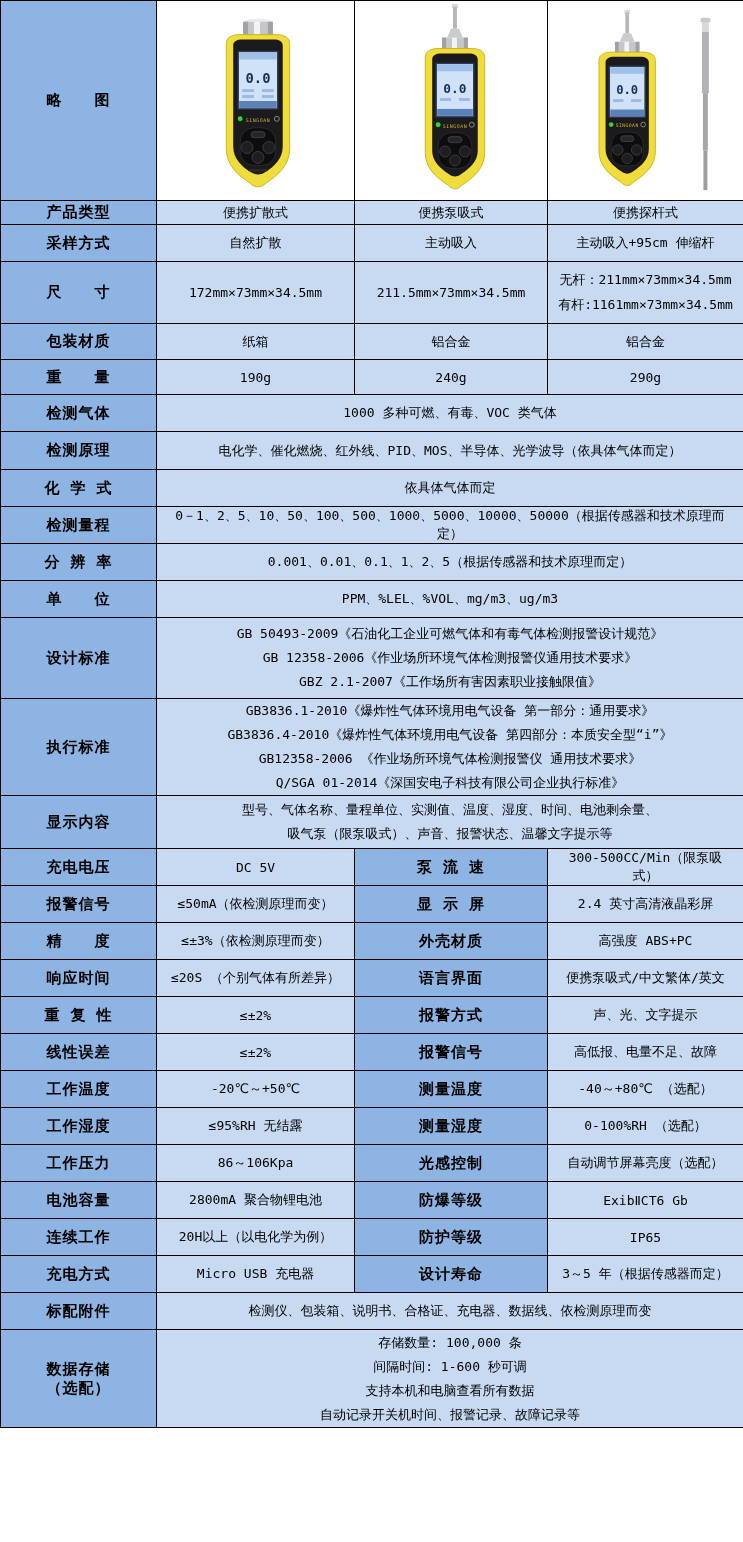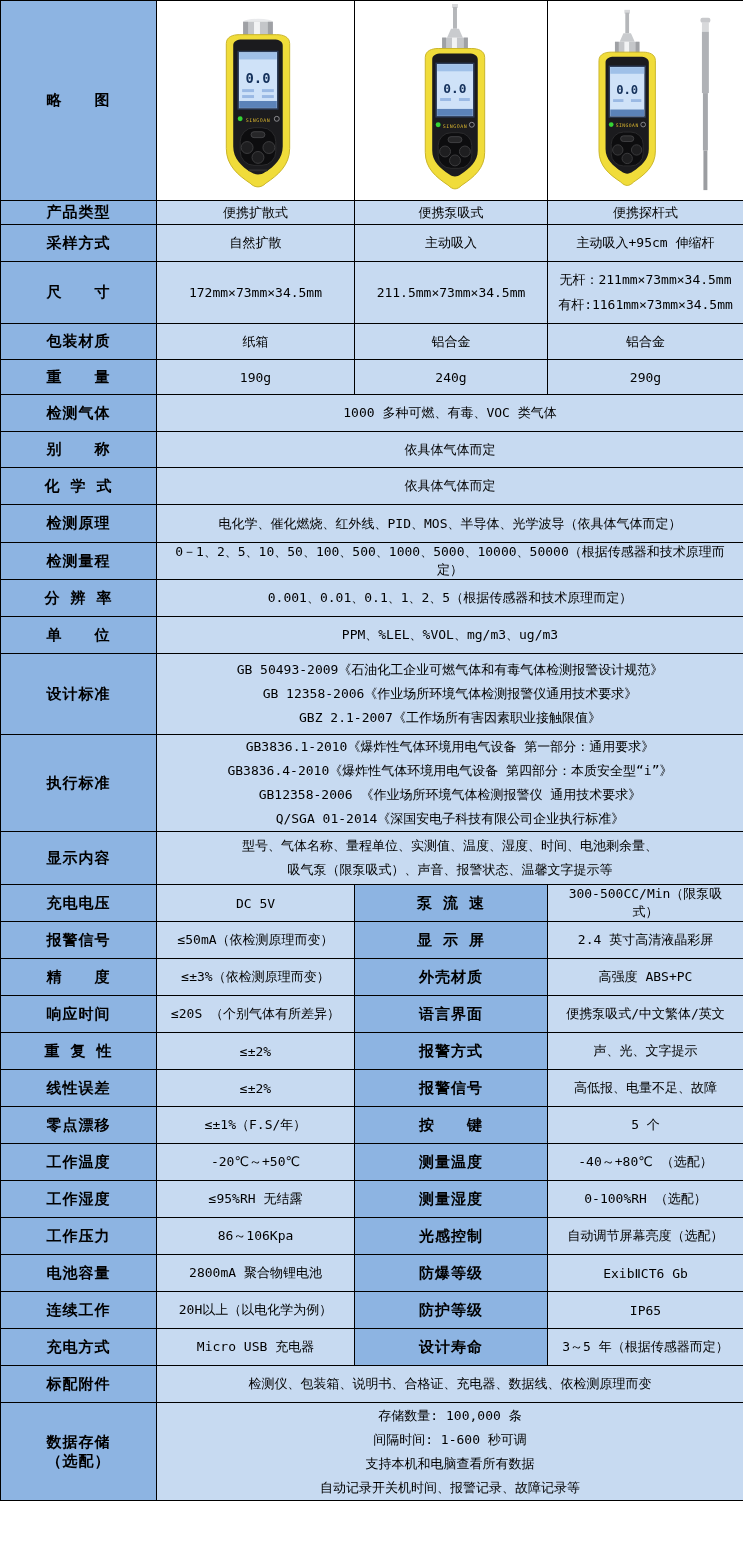--- a/index.html
+++ b/index.html
@@ -155,31 +155,27 @@
     <td class="lab">重　　量</td>
     <td class="val c">190g</td>
     <td class="val c">240g</td>
     <td class="val c">290g</td>
   </tr>
 
   <tr style="height:37px">
     <td class="lab">检测气体</td>
     <td class="val l" colspan="3">1000 多种可燃、有毒、VOC 类气体</td>
   </tr>
-  <tr style="height:36px">
-    <td class="lab">别　　称</td>
-    <td class="val l" colspan="3">依具体气体而定</td>
-  </tr>
-  <tr style="height:37px">
-    <td class="lab">化 学 式</td>
-    <td class="val l" colspan="3">依具体气体而定</td>
-  </tr>
   <tr style="height:38px">
     <td class="lab">检测原理</td>
     <td class="val l" colspan="3">电化学、催化燃烧、红外线、PID、MOS、半导体、光学波导（依具体气体而定）</td>
+  </tr>
+  <tr style="height:37px">
+    <td class="lab">化 学 式</td>
+    <td class="val l" colspan="3">依具体气体而定</td>
   </tr>
   <tr style="height:37px">
     <td class="lab">检测量程</td>
     <td class="val l" colspan="3">0－1、2、5、10、50、100、500、1000、5000、10000、50000（根据传感器和技术原理而定）</td>
   </tr>
   <tr style="height:37px">
     <td class="lab">分 辨 率</td>
     <td class="val l" colspan="3">0.001、0.01、0.1、1、2、5（根据传感器和技术原理而定）</td>
   </tr>
   <tr style="height:37px">
@@ -241,26 +237,20 @@
     <td class="lab">报警方式</td>
     <td class="val l">声、光、文字提示</td>
   </tr>
   <tr style="height:37px">
     <td class="lab">线性误差</td>
     <td class="val l">≤±2%</td>
     <td class="lab">报警信号</td>
     <td class="val l">高低报、电量不足、故障</td>
   </tr>
   <tr style="height:37px">
-    <td class="lab">零点漂移</td>
-    <td class="val l">≤±1%（F.S/年）</td>
-    <td class="lab">按　　键</td>
-    <td class="val l">5 个</td>
-  </tr>
-  <tr style="height:37px">
     <td class="lab">工作温度</td>
     <td class="val l">-20℃～+50℃</td>
     <td class="lab">测量温度</td>
     <td class="val l">-40～+80℃ （选配）</td>
   </tr>
   <tr style="height:37px">
     <td class="lab">工作湿度</td>
     <td class="val l">≤95%RH 无结露</td>
     <td class="lab">测量湿度</td>
     <td class="val l">0-100%RH （选配）</td>

